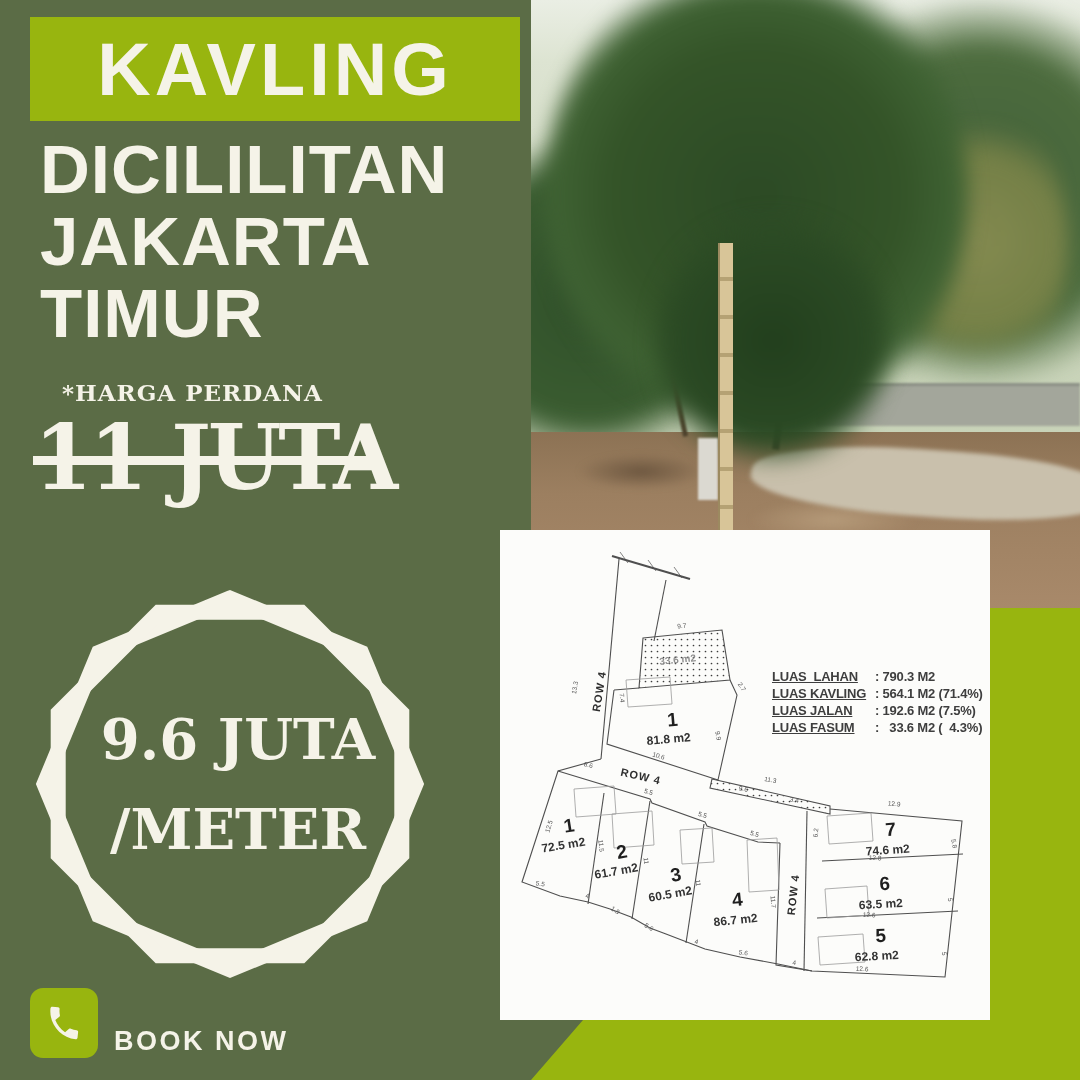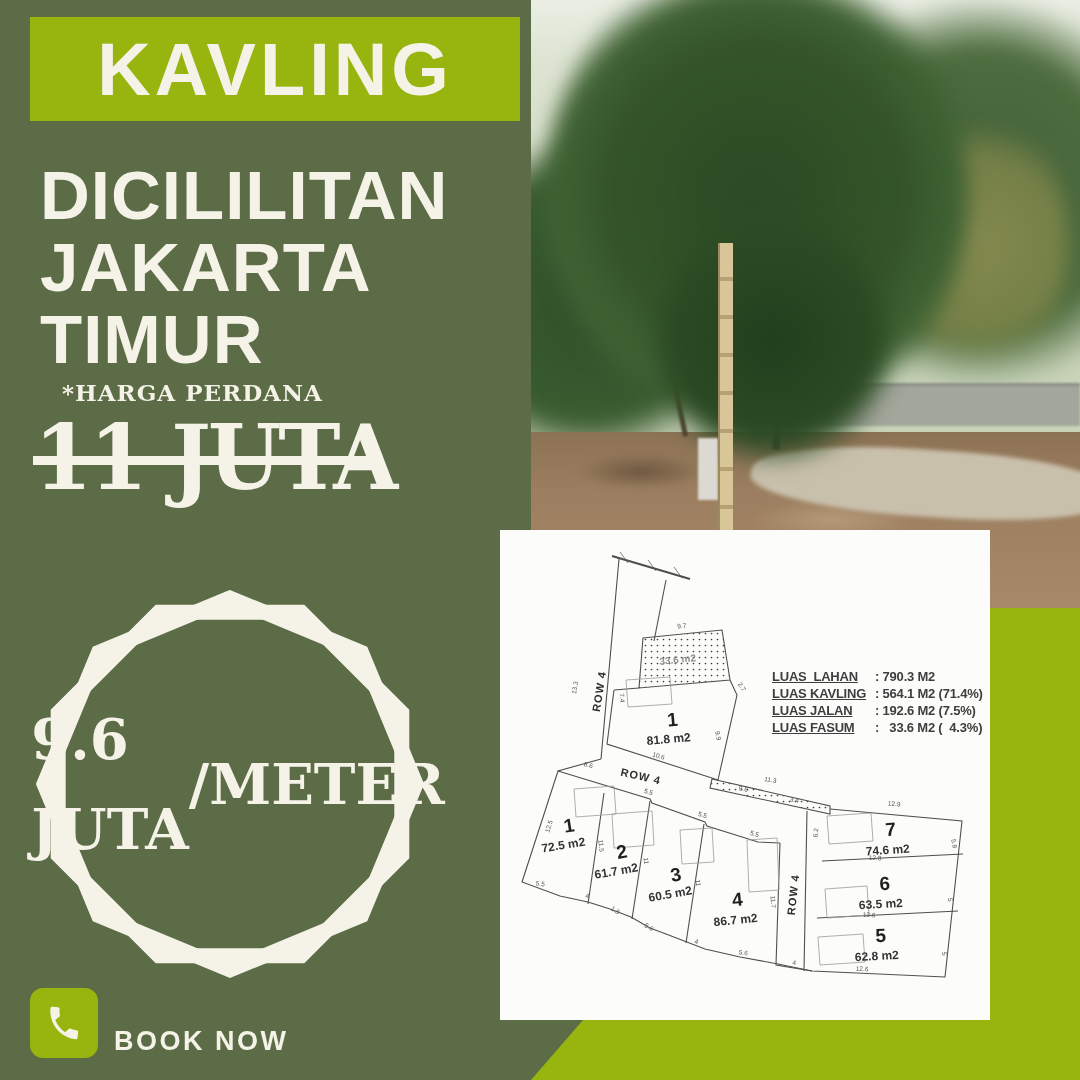--- a/index.html
+++ b/index.html
@@ -5,31 +5,31 @@
   html,body{margin:0;padding:0;background:#222;}
   .poster{position:relative;width:1080px;height:1080px;overflow:hidden;
           background:var(--olive,#5b6c46);font-family:"Liberation Sans",sans-serif;}
   .abs{position:absolute;}
 
   
   .kavling-box{left:30px;top:17px;width:490px;height:104px;background:var(--green,#98b50f);
     display:flex;align-items:center;justify-content:center;
     font-size:74px;font-weight:bold;color:var(--cream,#f5f3e8);letter-spacing:4px;}
   .location{left:40px;top:134px;color:var(--cream,#f5f3e8);font-weight:bold;
-    font-size:69px;line-height:72px;letter-spacing:1px;white-space:nowrap;margin-top:26px;}
+    font-size:69px;line-height:72px;letter-spacing:1px;white-space:nowrap;}
   .harga-note{left:62px;top:379px;color:var(--cream,#f5f3e8);
     font-family:"DejaVu Serif",serif;font-weight:bold;font-size:23px;letter-spacing:1px;}
   .old-price{left:34px;top:404px;color:var(--cream,#f5f3e8);
     font-family:"DejaVu Serif",serif;font-weight:bold;font-size:90px;letter-spacing:-3px;
     transform:scaleX(.93);transform-origin:left top;white-space:nowrap;}
   .strike{left:33px;top:456px;width:340px;height:9px;background:var(--cream,#f5f3e8);}
   .diskon{left:0;top:524px;width:470px;text-align:center;color:var(--cream,#f5f3e8);
     font-family:"DejaVu Serif",serif;font-weight:bold;font-size:29px;letter-spacing:2px;}
   .octagon-svg{left:28px;top:582px;}
-  .badge-text{left:36px;top:582px;width:404px;height:404px;display:flex;flex-direction:row;
+  .badge-text{left:36px;top:582px;width:404px;height:404px;display:flex;flex-direction:column;
     align-items:center;justify-content:center;color:var(--cream,#f5f3e8);
     font-family:"DejaVu Serif",serif;font-weight:bold;font-size:56px;line-height:90px;}
   .phone-btn{left:30px;top:988px;width:68px;height:70px;border-radius:13px;
     background:var(--green,#98b50f);display:flex;align-items:center;justify-content:center;cursor:pointer;}
   .booknow{left:114px;top:1026px;color:var(--cream,#f5f3e8);font-weight:bold;
     font-size:27px;letter-spacing:2.5px;cursor:pointer;}
 
   
   .photo{left:531px;top:0;width:549px;height:608px;overflow:hidden;
     background:linear-gradient(180deg,#eaeee4 0%,#dde4d2 10%,#ccd6bd 45%,#c3cfb2 100%);}

